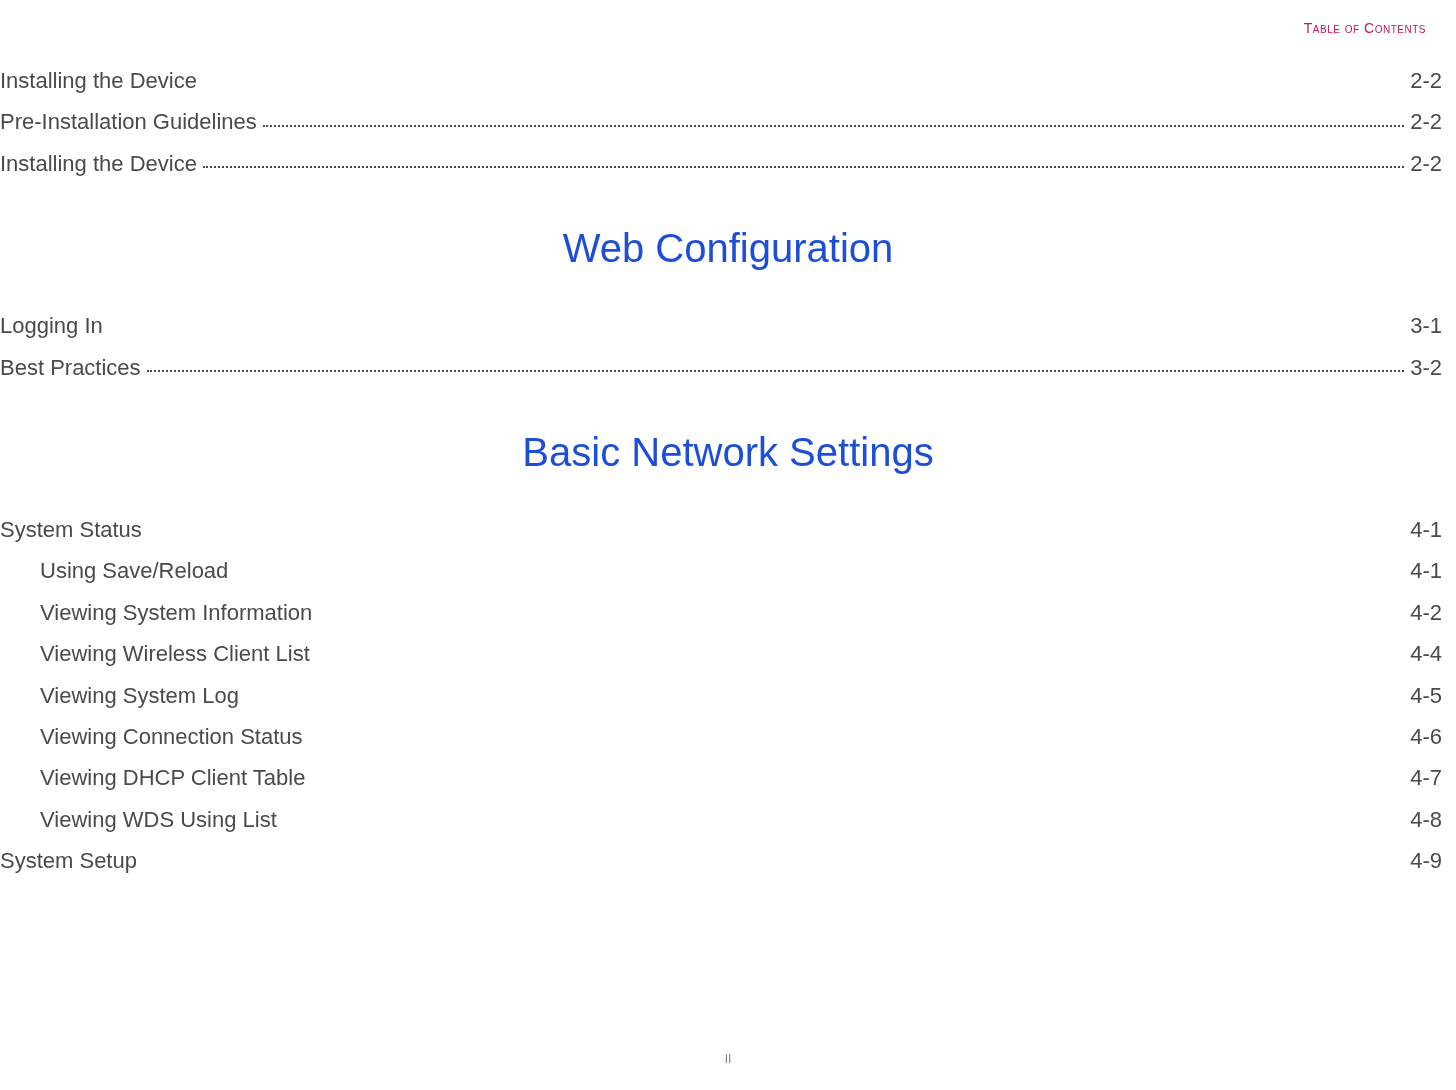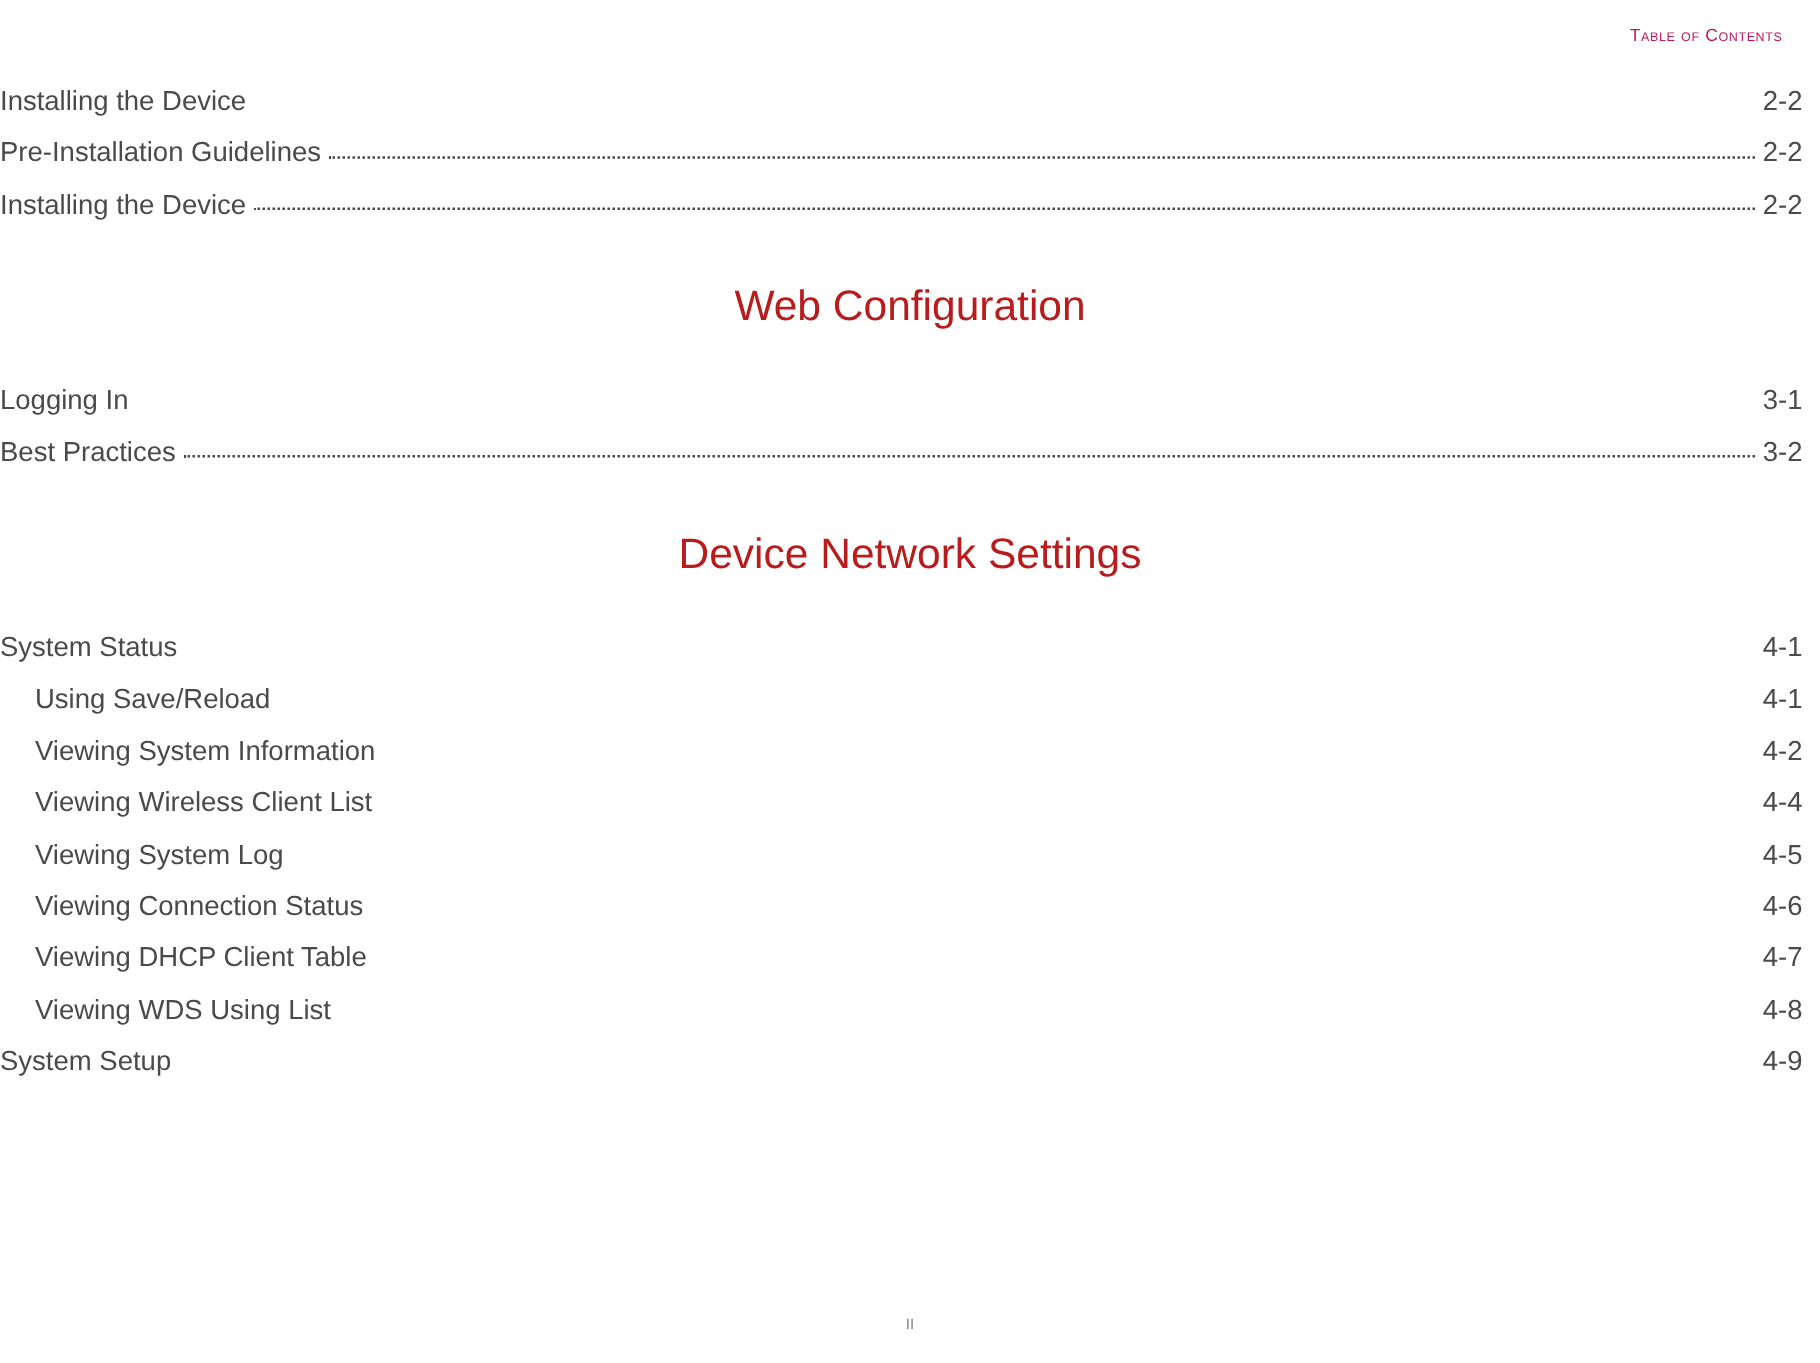--- a/index.html
+++ b/index.html
@@ -31,21 +31,21 @@
       display: flex;
       align-items: baseline;
       font-size: 22px;
       line-height: 1.7;
       padding: 2px 14px 2px 0;
     }
     .toc-row.level-0 {
       padding-left: 0;
     }
     .toc-row.level-1 {
-      padding-left: 28px;
+      padding-left: 40px;
     }
     .toc-row.level-2 {
     }
     .toc-label {
       white-space: nowrap;
     }
     .toc-dots {
       flex: 1;
       border-bottom: 2px dotted #4a4a4a;
       margin: 0 6px 6px 6px;
@@ -55,23 +55,23 @@
       top: -8px;
     }
     .toc-nodots {
       flex: 1;
     }
     .toc-page {
       white-space: nowrap;
     }
     .section-heading {
       text-align: center;
-      font-size: 34px;
+      font-size: 40px;
       font-weight: normal;
-      color: #b91c1c;
+      color: #1d4ed8;
       margin: 42px 0 34px 0;
     }
     .footer-pagenum {
       position: absolute;
       bottom: 24px;
       left: 0;
       right: 0;
       text-align: center;
       font-size: 12px;
       font-variant: small-caps;
@@ -103,21 +103,21 @@
     <div class="toc-row level-0">
       <span class="toc-label">Logging In</span>
       <span class="toc-nodots"></span>
       <span class="toc-page">3-1</span>
     </div>
     <div class="toc-row level-2">
       <span class="toc-label">Best Practices</span>
       <span class="toc-dots"></span>
       <span class="toc-page">3-2</span>
     </div>
-    <div class="section-heading">Device Network Settings</div>
+    <div class="section-heading">Basic Network Settings</div>
     <div class="toc-row level-0">
       <span class="toc-label">System Status</span>
       <span class="toc-nodots"></span>
       <span class="toc-page">4-1</span>
     </div>
     <div class="toc-row level-1">
       <span class="toc-label">Using Save/Reload</span>
       <span class="toc-nodots"></span>
       <span class="toc-page">4-1</span>
     </div>

